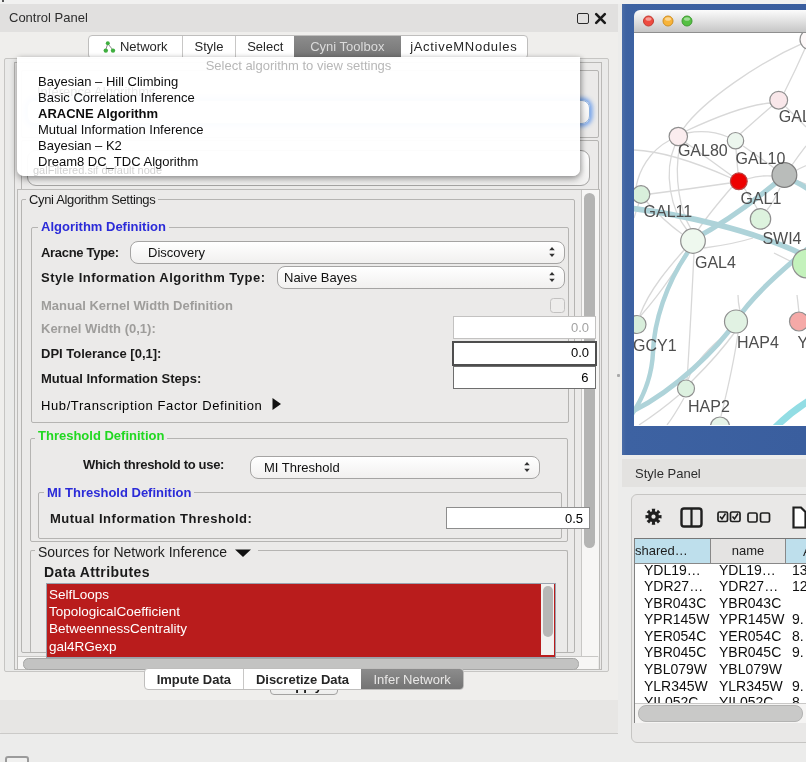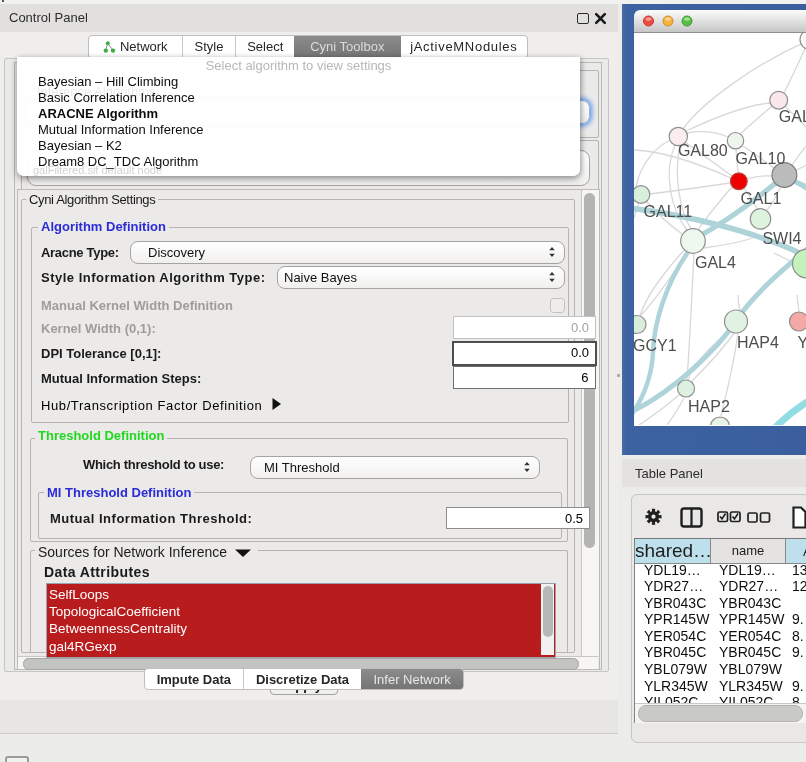--- a/index.html
+++ b/index.html
@@ -257,21 +257,21 @@
       <text x="61" y="236">GAL4</text>
       <text x="-1" y="319">GCY1</text>
       <text x="103" y="316">HAP4</text>
       <text x="163.5" y="316">Y</text>
       <text x="54" y="380">HAP2</text>
     </g>
   </svg>
   </div>
 
   <div class="abs" style="left:622px;top:459px;width:184px;height:28px;background:#e3e2e0;">
-    <span style="position:absolute;left:13px;top:7px;font-size:13px;color:#2d2d2d;">Table Panel</span>
+    <span style="position:absolute;left:13px;top:7px;font-size:13px;color:#2d2d2d;">Style Panel</span>
   </div>
   <div class="abs" style="left:631px;top:494px;width:184px;height:247px;background:#e9e8e7;border:1px solid #c6c5c3;border-radius:6px;"></div>
 
   <svg class="abs" style="left:645px;top:508px;" width="18" height="18" viewBox="0 0 18 18">
     <path d="M 6.74,0.69 L 10.26,0.69 L 9.89,3.28 L 11.35,3.88 L 12.92,1.79 L 15.41,4.28 L 13.32,5.85 L 13.92,7.31 L 16.51,6.94 L 16.51,10.46 L 13.92,10.09 L 13.32,11.55 L 15.41,13.12 L 12.92,15.61 L 11.35,13.52 L 9.89,14.12 L 10.26,16.71 L 6.74,16.71 L 7.11,14.12 L 5.65,13.52 L 4.08,15.61 L 1.59,13.12 L 3.68,11.55 L 3.08,10.09 L 0.49,10.46 L 0.49,6.94 L 3.08,7.31 L 3.68,5.85 L 1.59,4.28 L 4.08,1.79 L 5.65,3.88 L 7.11,3.28 Z" fill="#1f1f1f"></path>
     <circle cx="8.5" cy="8.7" r="2.1" fill="#e9e8e7"></circle>
   </svg>
   <svg class="abs" style="left:680px;top:507px;" width="23" height="21" viewBox="0 0 23 21">
     <rect x="1.5" y="1.5" width="20" height="18" rx="2.5" fill="none" stroke="#1f1f1f" stroke-width="2.4"></rect>
     <line x1="11.5" y1="2" x2="11.5" y2="19" stroke="#1f1f1f" stroke-width="2.2"></line>
@@ -285,21 +285,21 @@
   <svg class="abs" style="left:747px;top:512px;" width="24" height="11" viewBox="0 0 24 11">
     <rect x="1" y="1" width="9" height="9" rx="1.5" fill="none" stroke="#1f1f1f" stroke-width="1.7"></rect>
     <rect x="13.5" y="1" width="9" height="9" rx="1.5" fill="none" stroke="#1f1f1f" stroke-width="1.7"></rect>
   </svg>
   <svg class="abs" style="left:792px;top:506px;" width="14" height="23" viewBox="0 0 14 23">
     <path d="M1.5 1.5 L9 1.5 L13.5 6 L13.5 21.5 L1.5 21.5 Z" fill="#fff" stroke="#1f1f1f" stroke-width="2.2"></path>
   </svg>
 
   <div class="abs" style="left:634px;top:538px;width:172px;height:184px;background:#ffffff;border-left:1px solid #828282;border-top:1px solid #777;overflow:hidden;">
 
-    <div class="abs" style="left:0;top:0;width:75px;height:24px;background:#bedfec;border-right:1px solid #888;border-bottom:1px solid #888;text-align:left;line-height:24px;font-size:19px;color:#1d1d1d;">shared…</div>
+    <div class="abs" style="left:0;top:0;width:75px;height:24px;background:#bedfec;border-right:1px solid #888;border-bottom:1px solid #888;text-align:left;line-height:24px;font-size:13px;color:#1d1d1d;">shared…</div>
     <div class="abs" style="left:76px;top:0;width:74px;height:24px;background:#e4e3e2;border-right:1px solid #888;border-bottom:1px solid #888;text-align:center;line-height:24px;font-size:13px;color:#1d1d1d;">name</div>
     <div class="abs" style="left:151px;top:0;width:62px;height:24px;background:#bedfec;border-bottom:1px solid #888;"></div>
       <span class="abs" style="left:168px;top:5px;font-size:13px;color:#1d1d1d;">A</span>
 
     <div class="abs" style="left:9px;top:22.5px;line-height:16.6px;font-size:14px;color:#0f0f0f;white-space:pre;">YDL19…
 YDR27…
 YBR043C
 YPR145W
 YER054C
 YBR045C

